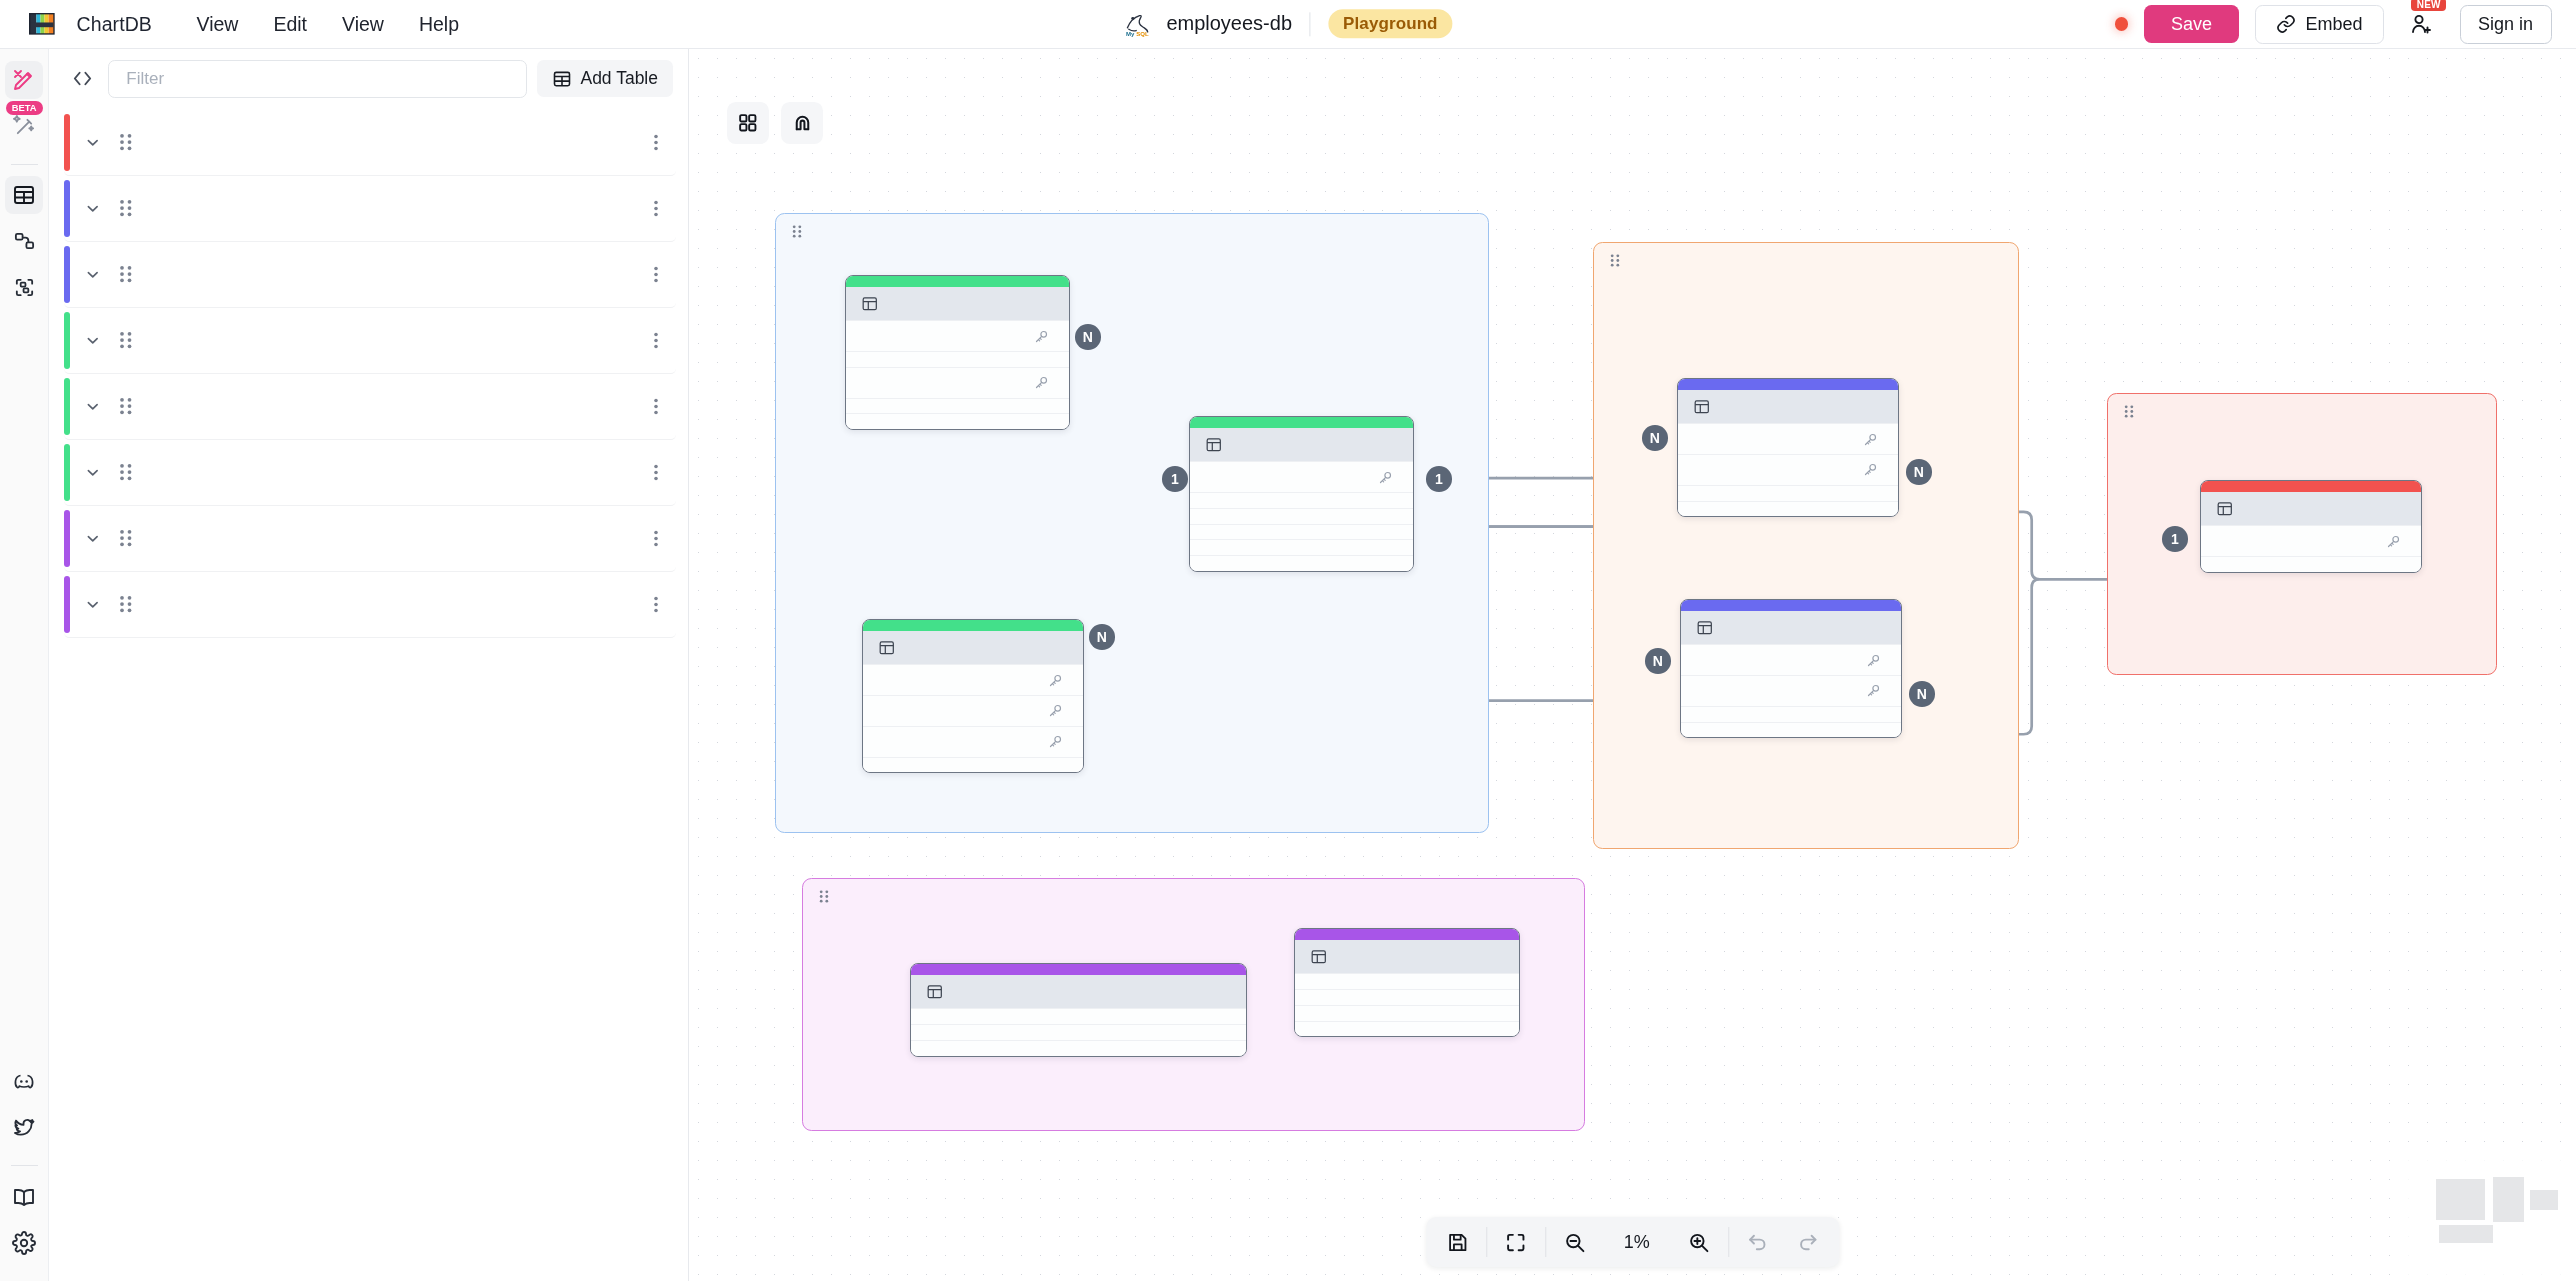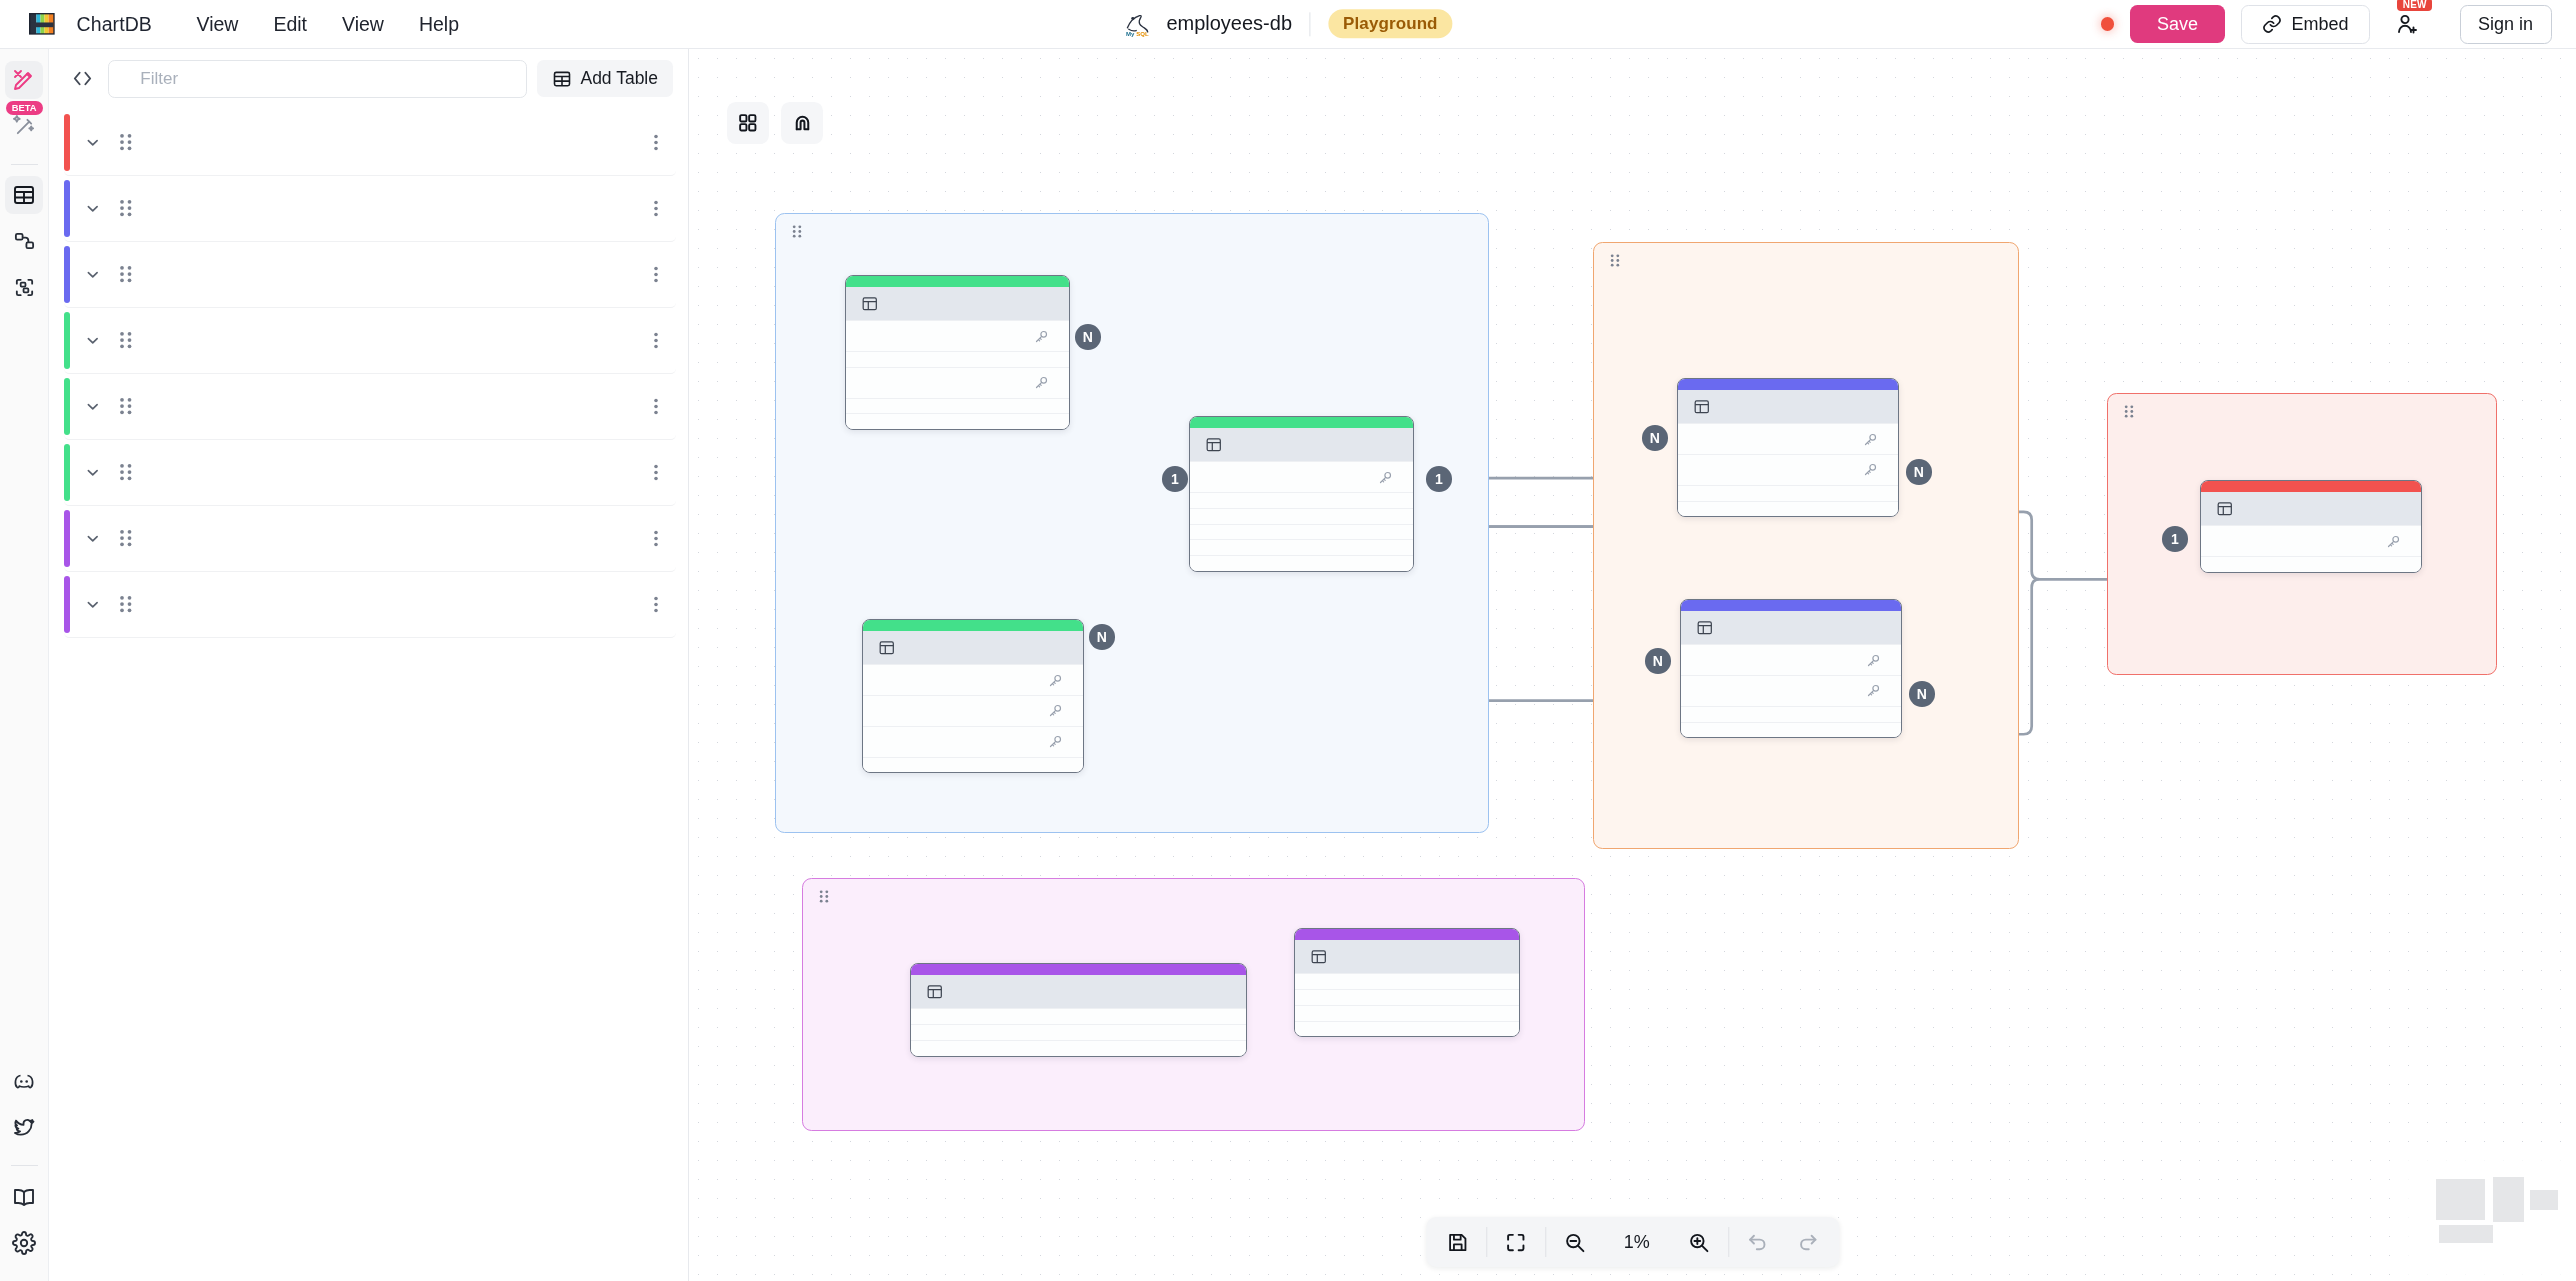--- a/index.html
+++ b/index.html
@@ -47,21 +47,21 @@
     background: #e03a7e; color: #ffffff; border: none; font-size: 18px; font-weight: 400;
     padding: 8.8px 27px; border-radius: 7.4px; cursor: pointer;
   }
   .btn-embed {
     background: #fff; color: #16191f; border: 0.7px solid #dfe2e8; font-size: 18px;
     padding: 8px 20px; border-radius: 7.4px; cursor: pointer;
     display: flex; align-items: center; gap: 9.4px;
   }
   .btn-signin {
     background: #fff; color: #16191f; border: 0.7px solid #c9cfd8; font-size: 18px;
-    padding: 8px 17.5px; border-radius: 7.4px; cursor: pointer; margin-left: 14px;
+    padding: 8px 17.5px; border-radius: 7.4px; cursor: pointer;
   }
   .userplus-wrap { position: relative; width: 44px; height: 39px; display:flex; align-items:center; justify-content:center; cursor:pointer;}
   .new-badge {
     position: absolute; top: -6.7px; right: -2.7px;
     background: #e8453c; color: #fff; font-size: 10px; font-weight: 700;
     padding: 1.3px 5.4px; border-radius: 4px; letter-spacing: 0.3px;
   }
 
   
   .body-row { flex: 1; display: flex; min-height: 0; }
@@ -90,21 +90,21 @@
   
   .sidebar {
     width: 640px; flex: 0 0 640px; background: #fff;
     border-right: 0.7px solid #e7e9ed;
     display: flex; flex-direction: column;
   }
   .sidebar-head { display: flex; align-items: center; gap: 10.8px; padding: 10.8px 15px 9.4px 17.5px; }
   .code-toggle { width: 31px; height: 31px; display:flex; align-items:center; justify-content:center; cursor:pointer; color:#434a56; }
   .filter-input {
     flex: 1; height: 38px; border: 0.7px solid #e3e6ea; border-radius: 6.7px;
-    padding: 0 31px; font-size: 17px; color: #1d222b; outline: none;
+    padding: 0 17px; font-size: 17px; color: #1d222b; outline: none;
     font-family: "Liberation Sans", sans-serif; background: #fff;
   }
   .filter-input::placeholder { color: #a9b0bb; }
   .add-table-btn {
     display: flex; align-items: center; gap: 8px;
     background: #f4f5f7; border: none; border-radius: 6.7px;
     padding: 8px 15px; font-size: 17.5px; color: #171b22; cursor: pointer;
     font-family: Liberation Sans, sans-serif; white-space: nowrap;
   }
   .table-list { flex: 1; overflow-y: auto; padding: 2.7px 12px 6.7px 15px; }

